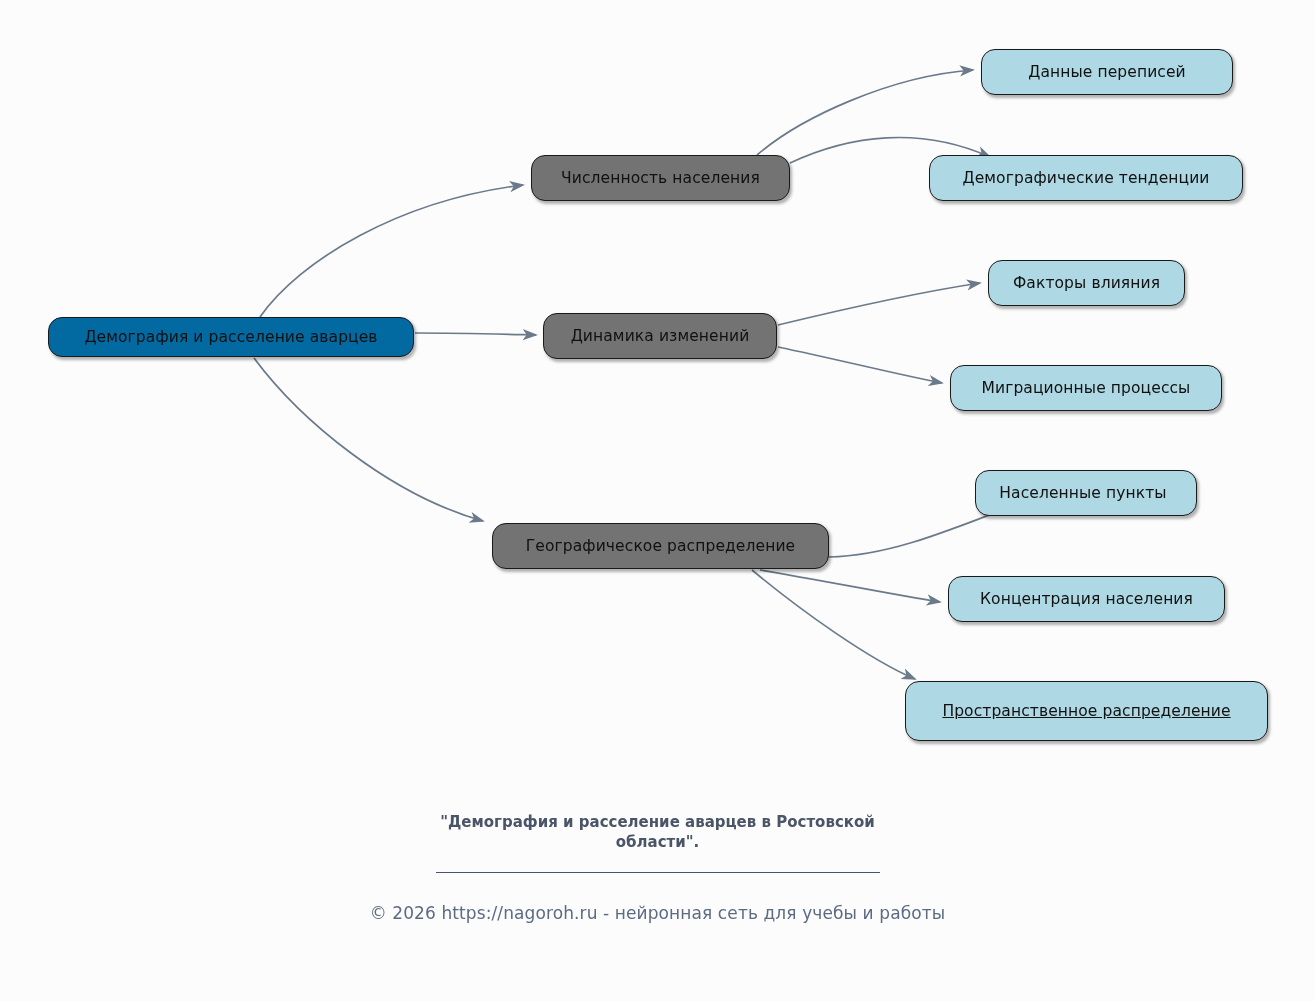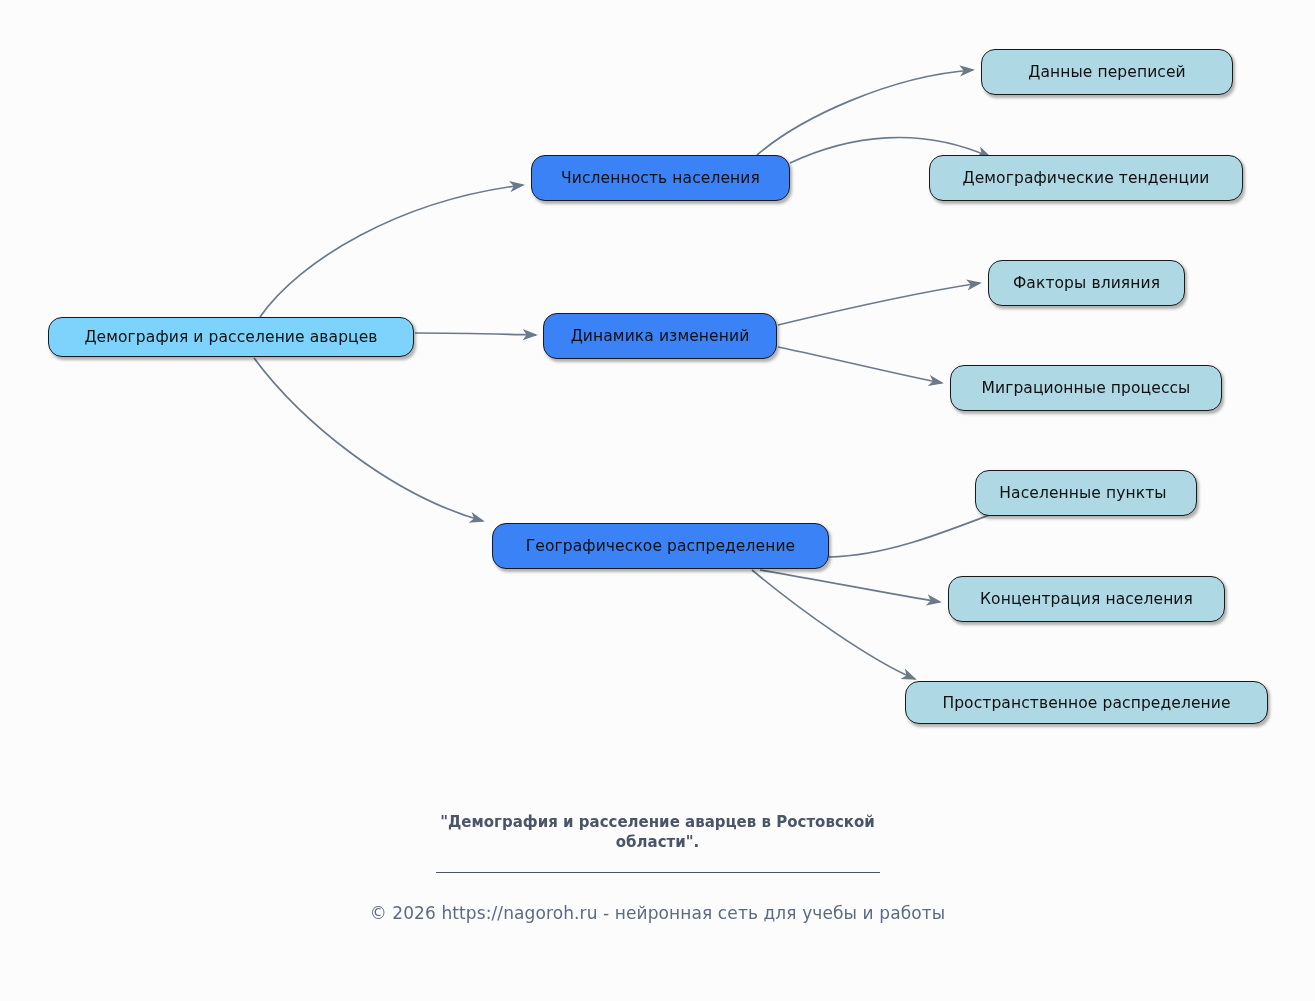--- a/index.html
+++ b/index.html
@@ -40,24 +40,24 @@
     border-radius: 14px;
     color: #111111;
     font-size: 15.5px;
     font-weight: 400;
     letter-spacing: 0.1px;
     white-space: nowrap;
     box-shadow: 2px 2.5px 3px rgba(0,0,0,0.30);
     padding: 0 14px;
   }
   .node-root {
-    background: #7dd3fc;
+    background: #0369a1;
   }
   .node-branch {
-    background: #3b82f6;
+    background: #737373;
   }
   .node-leaf {
     background: #aed8e4;
   }
   .caption-block {
     position: absolute;
     left: 0;
     top: 812px;
     width: 1315px;
     text-align: center;
@@ -146,21 +146,21 @@
 
   <div class="node node-branch" style="left:492px; top:523px; width:337px; height:46px;">
     <span>Географическое распределение</span>
   </div>
   <div class="node node-leaf" style="left:975px; top:470px; width:222px; height:46px;padding-left:8px;">
     <span>Населенные пункты</span>
   </div>
   <div class="node node-leaf" style="left:948px; top:576px; width:277px; height:46px;">
     <span>Концентрация населения</span>
   </div>
-  <div class="node node-leaf" style="left:905px; top:681px; width:363px; height:43px;">
+  <div class="node node-leaf" style="left:905px; top:681px; width:363px; height:60px;text-decoration:underline;">
     <span>Пространственное распределение</span>
   </div>
 
 </div>
 
 <div class="caption-block">
   <div class="caption-line">"Демография и расселение аварцев в Ростовской</div>
   <div class="caption-line">области".</div>
   <div class="caption-rule"></div>
 </div>

